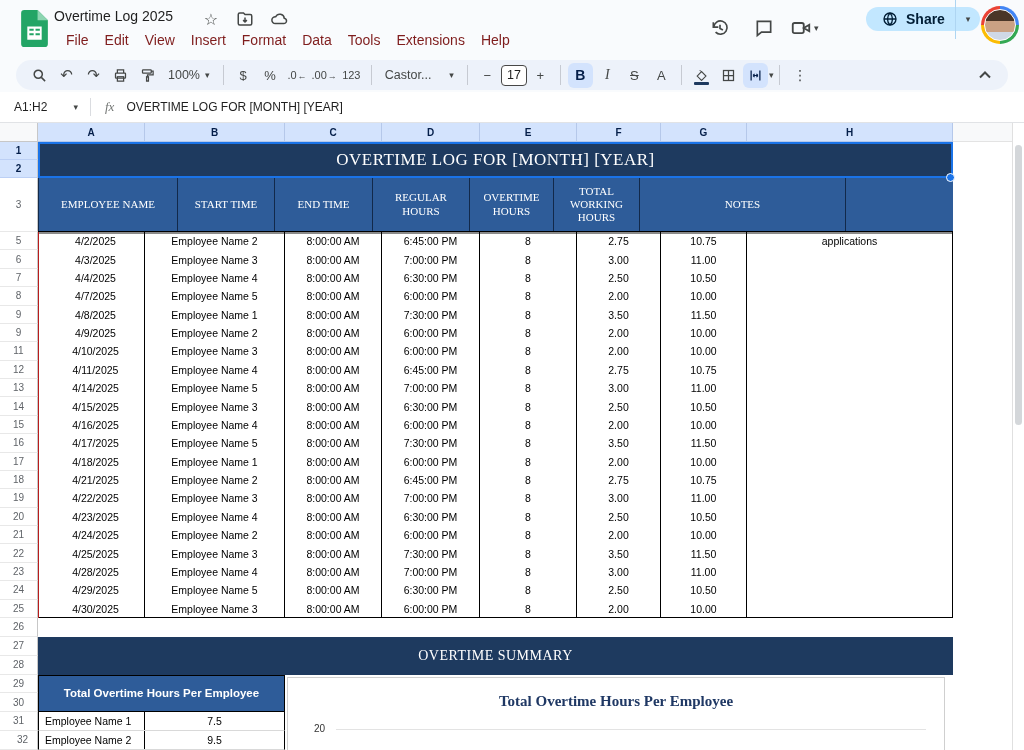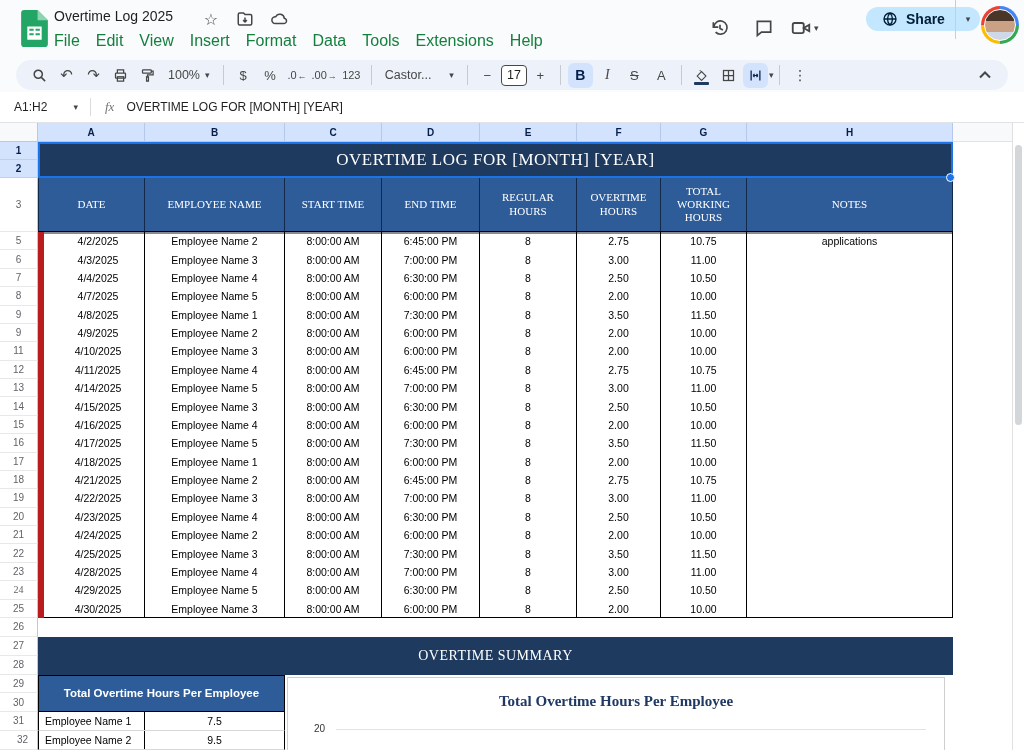--- a/index.html
+++ b/index.html
@@ -6,21 +6,21 @@
   html,body { width:1024px; height:750px; overflow:hidden; background:#fff;
     font-family:"Liberation Sans", sans-serif; }
   .screen { position:relative; width:1024px; height:750px; background:#f9fbfd; }
 
   
   .titlebar { position:relative; height:58px; background:#f9fbfd; }
   .sheets-logo { position:absolute; left:21px; top:10px; width:27px; height:37px; }
   .doc-title { position:absolute; left:54px; top:8px; font-size:14px; color:#1f1f1f; }
   .title-icons { position:absolute; left:202px; top:10px; display:flex; gap:16px; color:#444746; align-items:center; }
   .title-icons .ticon { width:18px; height:18px; display:flex; align-items:center; justify-content:center; font-size:16px; }
-  .menubar { position:absolute; left:46px; top:29px; display:flex; font-size:16px; color:#15803d; }
+  .menubar { position:absolute; left:58px; top:29px; display:flex; font-size:14px; color:#7f1d1d; }
   .menu-item { padding:3px 8px; border-radius:4px; cursor:default; }
   .tr-icons { position:absolute; left:702px; top:10px; display:flex; align-items:center; gap:8px; color:#444746; }
   .tr-btn { width:36px; height:36px; border-radius:50%; display:flex; align-items:center; justify-content:center; }
   .cam-group { display:flex; align-items:center; gap:2px; }
   .dd-arrow { font-size:9px; color:#444746; }
   .share-pill { position:absolute; left:866px; top:7px; height:24px; width:114px; background:#c2e7ff; border-radius:20px; display:flex; align-items:center; color:#001d35; }
   .share-main { display:flex; align-items:center; gap:8px; padding:0 10px 0 16px; height:100%; }
   .share-label { font-size:14px; font-weight:bold; }
   .share-div { width:1px; height:40px; background:#aed5f2; }
   .share-arrow { width:28px; height:100%; display:flex; align-items:center; justify-content:center; }
@@ -74,21 +74,21 @@
   .banner-title { height:36px; background:#1e3a5f; color:#fff; font-family:"Liberation Serif",serif; font-size:17px; letter-spacing:0.5px; display:flex; align-items:center; justify-content:center; outline:2px solid #1a73e8; outline-offset:-2px; position:relative; z-index:2; }
   .fill-handle { position:absolute; right:-5px; bottom:-5px; width:9px; height:9px; border-radius:50%; background:#1a73e8; border:1.5px solid #fff; z-index:3; }
 
   .header-row { height:54px; display:flex; background:#2e5c99; border-bottom:1px solid #000; }
   .header-cell { border-right:1px solid #12294a; color:#fff; font-family:"Liberation Serif",serif; font-size:11px; line-height:1.2; text-align:center; display:flex; align-items:center; justify-content:center; padding:0 4px; }
   .header-cell:first-child { border-left:1px solid #12294a; }
 
   .data-rows { box-shadow: inset 0 2px 0 #8a8a8a, inset 0 -1px 0 #000; }
   .data-row { display:flex; height:18.38px; }
   .cell { border-right:1px solid #000; font-size:10.5px; color:#000; display:flex; align-items:center; justify-content:center; overflow:hidden; white-space:nowrap; }
-  .cell:first-child { border-left:6px solid #b91c1c;padding-left:8px; }
+  .cell:first-child { border-left:1px solid #b91c1c;padding-left:8px; }
 
   .empty-row { height:19px; }
   .banner-summary { height:38px; background:#1e3a5f; color:#fff; font-family:"Liberation Serif",serif; font-size:14px; letter-spacing:0.5px; display:flex; align-items:center; justify-content:center; }
 
   .summary-area { position:relative; height:75px; }
   .sum-table { position:absolute; left:0; top:0; width:247px; }
   .sum-header { height:37px; background:#2e5c99; border:1px solid #000; color:#fff; font-weight:bold; font-size:11.5px; text-align:center; display:flex; align-items:center; justify-content:center; padding:0 10px; }
   .sum-row { height:19px; display:flex; border-left:1px solid #000; border-right:1px solid #000; border-bottom:1px solid #d9d9d9; }
   .sum-name { width:107px; font-size:10.5px; display:flex; align-items:center; padding-left:6px; border-right:1px solid #000; }
   .sum-val { width:140px; font-size:10.5px; display:flex; align-items:center; justify-content:center; }
@@ -316,37 +316,36 @@
           <div class="row-num" style="height: 18.38px;">14</div>
           <div class="row-num" style="height: 18.38px; text-align: center;">15</div>
           <div class="row-num" style="height: 18.38px;">16</div>
           <div class="row-num" style="height: 18.38px;">17</div>
           <div class="row-num" style="height: 18.38px;">18</div>
           <div class="row-num" style="height: 18.38px;">19</div>
           <div class="row-num" style="height: 18.38px;">20</div>
           <div class="row-num" style="height: 18.38px;">21</div>
           <div class="row-num" style="height: 18.38px;">22</div>
           <div class="row-num" style="height: 18.38px;">23</div>
-          <div class="row-num" style="height: 18.38px; font-family: Liberation Serif, serif;">24</div>
+          <div class="row-num" style="height: 18.38px;">24</div>
           <div class="row-num" style="height: 18.38px;">25</div>
           <div class="row-num" style="height: 19px;">26</div>
           <div class="row-num" style="height: 19px;">27</div>
           <div class="row-num" style="height: 19px;">28</div>
           <div class="row-num" style="height: 18.5px;">29</div>
           <div class="row-num" style="height: 18.5px;">30</div>
           <div class="row-num" style="height: 19px;">31</div>
           <div class="row-num" style="height: 19px; padding-left: 8px;">32</div>
         </div>
 
       <div class="content-col">
         <div class="banner-title">OVERTIME LOG FOR [MONTH] [YEAR]</div>
         <div class="fill-handle" style="position:absolute; left:908px; top:31px;"></div>
 
         <div class="header-row">
-          <div class="header-cell w-a">DATE</div>
           <div class="header-cell w-b">EMPLOYEE NAME</div>
           <div class="header-cell w-c">START TIME</div>
           <div class="header-cell w-d">END TIME</div>
           <div class="header-cell w-e">REGULAR HOURS</div>
           <div class="header-cell w-f">OVERTIME HOURS</div>
           <div class="header-cell w-g">TOTAL WORKING HOURS</div>
           <div class="header-cell w-h">NOTES</div>
         </div>
 
         <div class="data-rows">

